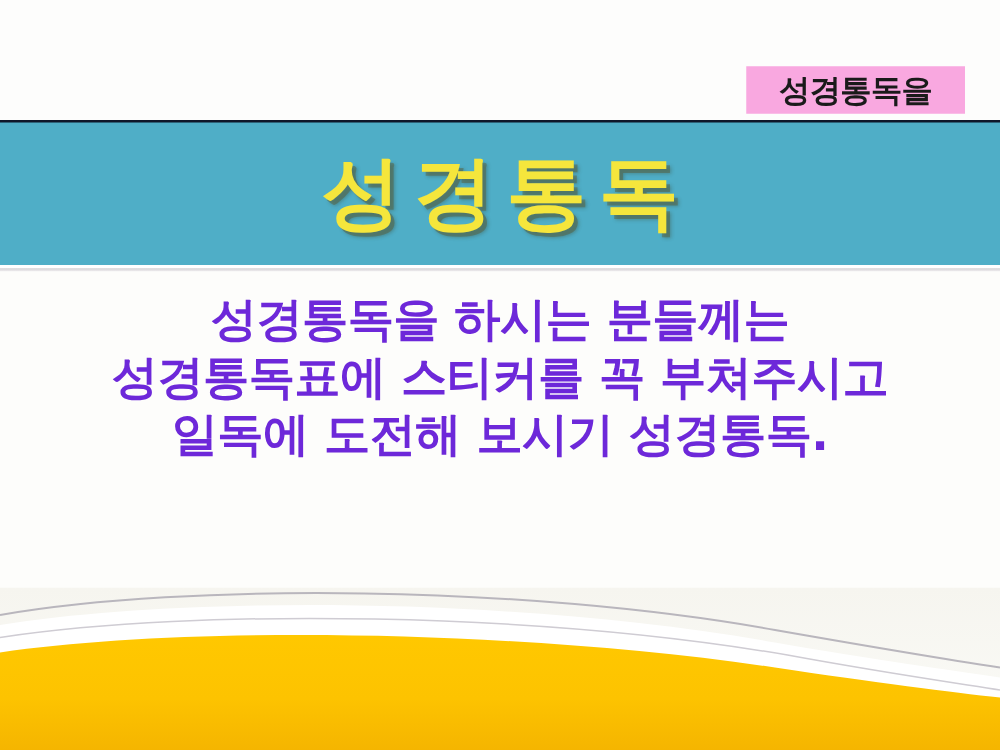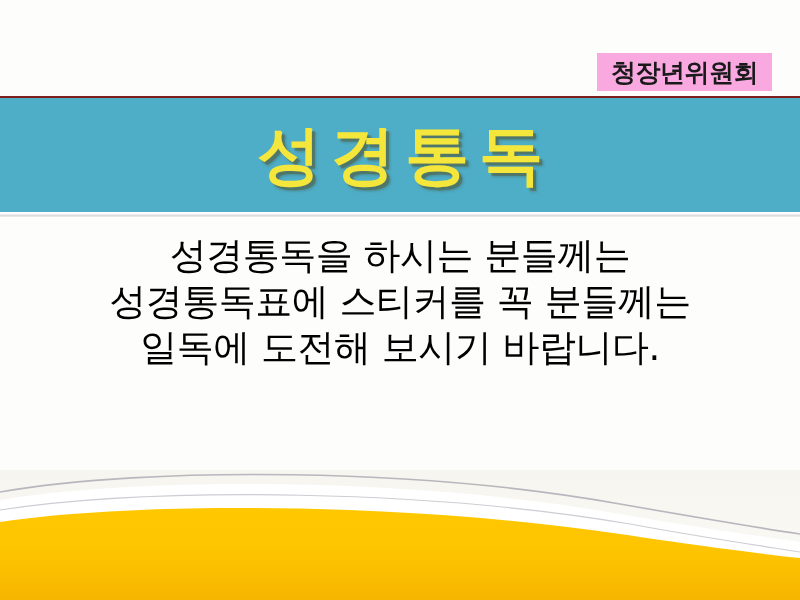--- a/index.html
+++ b/index.html
@@ -56,21 +56,21 @@
   }
 
   
   .banner {
     position: absolute;
     left: 0;
     top: 96px;
     width: 800px;
     height: 116px;
     background: #4faec7;
-    border-top: 2px solid #7f1d1d;
+    border-top: 2px solid #0f172a;
     box-sizing: border-box;
     display: flex;
     align-items: center;
     justify-content: center;
   }
   .banner-title {
     font-size: 64px;
     font-weight: bold;
     color: #f5e63c;
     letter-spacing: 10px;
@@ -98,22 +98,22 @@
   
   .body-copy {
     position: absolute;
     left: 0;
     top: 233px;
     width: 800px;
     text-align: center;
   }
   .body-line {
     font-size: 37px;
-    font-weight: normal;
-    color: #000000;
+    font-weight: bold;
+    color: #6d28d9;
     line-height: 46px;
     letter-spacing: -0.5px;
     white-space: nowrap;
   }
 
   
   .waves {
     position: absolute;
     left: 0;
     bottom: 0;
@@ -127,33 +127,33 @@
   }
 </style>
 </head>
 <body>
 
 <div class="slide">
 
   <div class="top-zone"></div>
 
   <div class="badge">
-    <span class="badge-label">청장년위원회</span>
+    <span class="badge-label">성경통독을</span>
   </div>
 
   <div class="banner">
     <span class="banner-title">성경통독</span>
   </div>
 
   <div class="banner-underline"></div>
 
   <div class="body-copy">
     <div class="body-line">성경통독을 하시는 분들께는</div>
-    <div class="body-line">성경통독표에 스티커를 꼭 분들께는</div>
-    <div class="body-line">일독에 도전해 보시기 바랍니다.</div>
+    <div class="body-line">성경통독표에 스티커를 꼭 부쳐주시고</div>
+    <div class="body-line">일독에 도전해 보시기 성경통독.</div>
   </div>
 
   <div class="waves">
     <svg viewBox="0 0 800 130" preserveAspectRatio="none" xmlns="http://www.w3.org/2000/svg">
       <defs>
         <linearGradient id="yellowGrad" x1="0" y1="0" x2="0" y2="1">
           <stop offset="0%" stop-color="#ffc800"></stop>
           <stop offset="55%" stop-color="#fdc300"></stop>
           <stop offset="100%" stop-color="#f5b500"></stop>
         </linearGradient>

